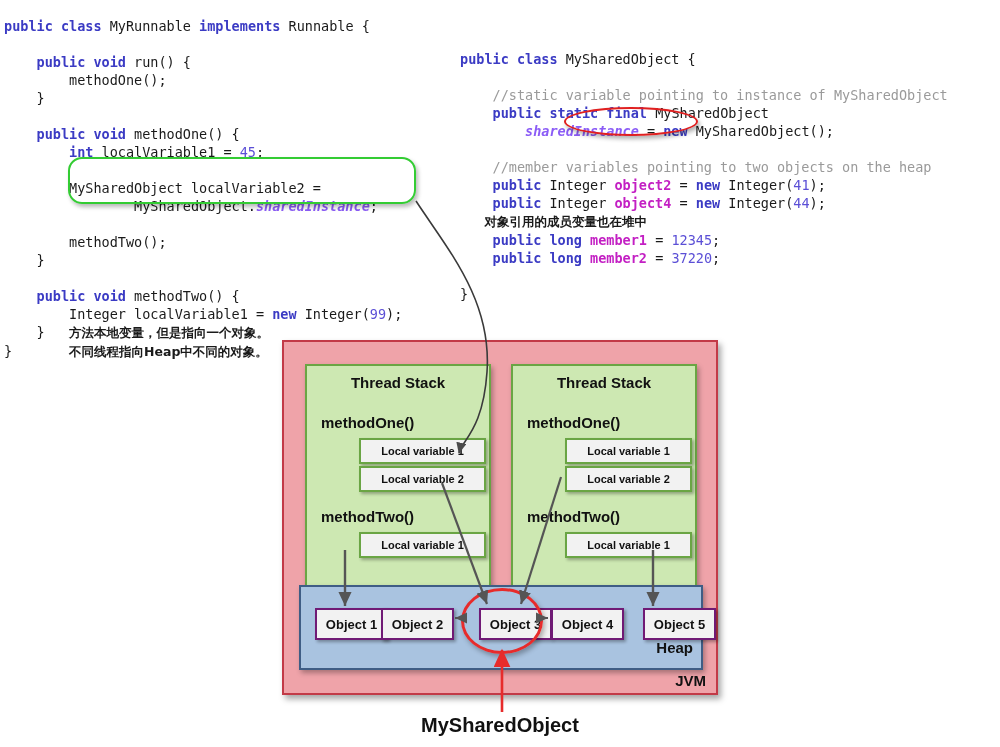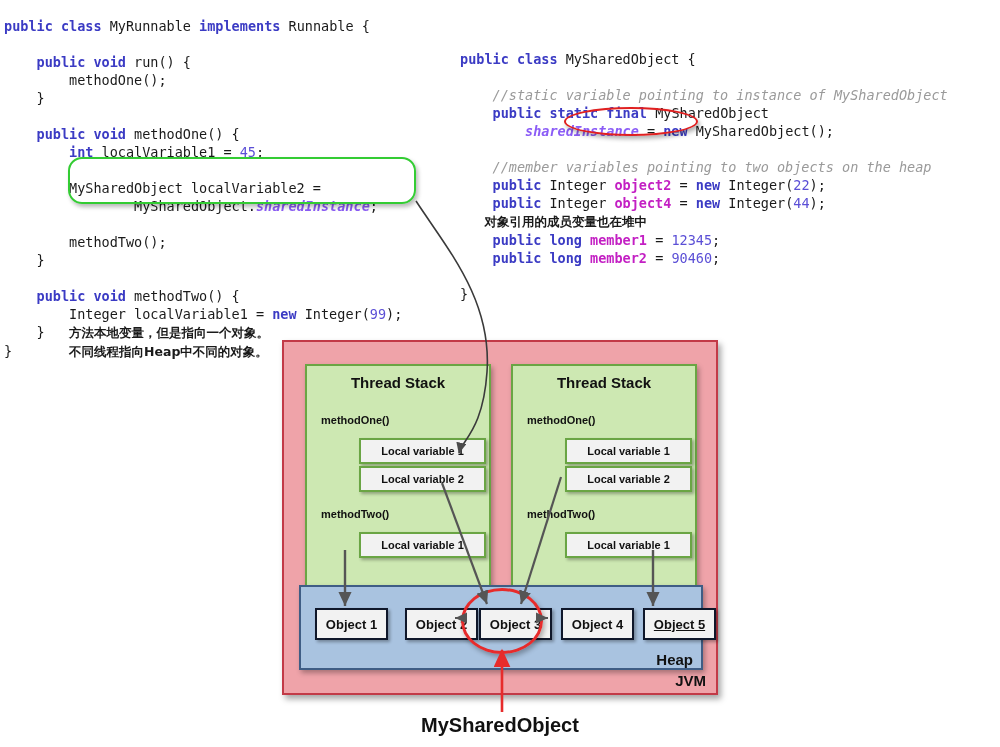--- a/index.html
+++ b/index.html
@@ -18,21 +18,21 @@
     white-space:pre;
     color:#1a1a1a;
     letter-spacing:0px;
   }
   #left-code{left:4px;top:3px;}
   #right-code{left:460px;top:36px;}
   .kw{color:#3b3bc4;font-weight:bold;}
   .num{color:#5b4fd6;}
   .mem{color:#c31fc3;font-weight:bold;margin-top:24px;}
   .ital{color:#8b5cf6;font-weight:bold;font-style:italic;}
-  .cmt{color:#9a9a9a;font-style:italic;}
+  .cmt{color:#9a9a9a;}
   .cjk{font-family:"DejaVu Sans","Liberation Sans",sans-serif;font-size:12.5px;color:#1a1a1a;font-weight:bold;}
   .plain{color:#1a1a1a;}
 
   
   #green-highlight{
     position:absolute;left:68px;top:157px;width:348px;height:47px;
     border:2.5px solid #33cc33;border-radius:14px;
     box-sizing:border-box;
     box-shadow:2px 3px 4px rgba(0,0,0,0.28);
     pointer-events:none;
@@ -60,41 +60,41 @@
     background:#cde8b2;border:2px solid #6aa544;box-sizing:border-box;
     box-shadow:2px 3px 5px rgba(0,0,0,0.3);
   }
   #ts-left{left:21px;}
   #ts-right{left:227px;}
   .ts-title{
     text-align:center;margin-top:8px;
     font-size:15px;font-weight:bold;color:#111;
   }
   .method-label{
-    position:absolute;font-size:11px;font-weight:bold;color:#111;
+    position:absolute;font-size:15px;font-weight:bold;color:#111;
   }
   .lv-box{
     position:absolute;width:127px;height:26px;
     background:#f2f2f2;border:2px solid #6aa544;box-sizing:border-box;
     display:flex;align-items:center;justify-content:center;
     font-size:11px;font-weight:bold;color:#111;
     box-shadow:2px 2px 3px rgba(0,0,0,0.3);
   }
   #heap-box{
     position:absolute;left:15px;top:243px;width:404px;height:85px;
     background:#a9c3e0;border:2px solid #3f5d85;box-sizing:border-box;
     box-shadow:2px 3px 5px rgba(0,0,0,0.3);
   }
   .heap-label{
-    position:absolute;right:8px;bottom:0;
+    position:absolute;right:8px;bottom:12px;
     font-size:15px;font-weight:bold;color:#111;
   }
   .obj-box{
     position:absolute;top:21px;width:73px;height:32px;
-    background:#f2f2f2;border:2px solid #0f172a;box-sizing:border-box;
+    background:#f2f2f2;border:2px solid #701a75;box-sizing:border-box;
     display:flex;align-items:center;justify-content:center;
     font-size:13px;font-weight:bold;color:#111;
     box-shadow:2px 2px 3px rgba(0,0,0,0.32);
   }
   #red-ellipse-obj3{
     position:absolute;left:461px;top:588px;width:82px;height:66px;
     border:3px solid #e72b2b;border-radius:50%;
     box-sizing:border-box;
     box-shadow:2px 3px 5px rgba(0,0,0,0.3);
     pointer-events:none;
@@ -128,25 +128,25 @@
 <span class="plain">    }   </span><span class="cjk">方法本地变量，但是指向一个对象。</span>
 <span class="plain">}       </span><span class="cjk">不同线程指向Heap中不同的对象。</span></pre>
 
 <pre class="code" id="right-code"><span class="kw">public</span><span class="plain"> </span><span class="kw">class</span><span class="plain"> MySharedObject {</span>
 <span class="plain"></span>
 <span class="plain">    </span><span class="cmt">//static variable pointing to instance of MySharedObject</span>
 <span class="plain">    </span><span class="kw">public</span><span class="plain"> </span><span class="kw">static</span><span class="plain"> </span><span class="kw">final</span><span class="plain"> MySharedObject</span>
 <span class="plain">        </span><span class="ital">sharedInstance</span><span class="plain"> = </span><span class="kw">new</span><span class="plain"> MySharedObject();</span>
 <span class="plain"></span>
 <span class="plain">    </span><span class="cmt">//member variables pointing to two objects on the heap</span>
-<span class="plain">    </span><span class="kw">public</span><span class="plain"> Integer </span><span class="mem">object2</span><span class="plain"> = </span><span class="kw">new</span><span class="plain"> Integer(</span><span class="num">22</span><span class="plain">);</span>
+<span class="plain">    </span><span class="kw">public</span><span class="plain"> Integer </span><span class="mem">object2</span><span class="plain"> = </span><span class="kw">new</span><span class="plain"> Integer(</span><span class="num">41</span><span class="plain">);</span>
 <span class="plain">    </span><span class="kw">public</span><span class="plain"> Integer </span><span class="mem">object4</span><span class="plain"> = </span><span class="kw">new</span><span class="plain"> Integer(</span><span class="num">44</span><span class="plain">);</span>
 <span class="plain">   </span><span class="cjk">对象引用的成员变量也在堆中</span>
 <span class="plain">    </span><span class="kw">public</span><span class="plain"> </span><span class="kw">long</span><span class="plain"> </span><span class="mem">member1</span><span class="plain"> = </span><span class="num">12345</span><span class="plain">;</span>
-<span class="plain">    </span><span class="kw">public</span><span class="plain"> </span><span class="kw">long</span><span class="plain"> </span><span class="mem">member2</span><span class="plain"> = </span><span class="num">90460</span><span class="plain">;</span>
+<span class="plain">    </span><span class="kw">public</span><span class="plain"> </span><span class="kw">long</span><span class="plain"> </span><span class="mem">member2</span><span class="plain"> = </span><span class="num">37220</span><span class="plain">;</span>
 <span class="plain"></span>
 <span class="plain">}</span></pre>
 
 <div id="green-highlight"></div>
 
 <div id="red-ellipse-shared"></div>
 
 <div id="jvm-box">
 
   <div class="thread-stack" id="ts-left">
@@ -162,24 +162,24 @@
     <div class="ts-title">Thread Stack</div>
     <div class="method-label" style="left:14px;top:48px;">methodOne()</div>
     <div class="lv-box" style="left:52px;top:72px;">Local variable 1</div>
     <div class="lv-box" style="left:52px;top:100px;">Local variable 2</div>
     <div class="method-label" style="left:14px;top:142px;">methodTwo()</div>
     <div class="lv-box" style="left:52px;top:166px;">Local variable 1</div>
   </div>
 
   <div id="heap-box">
     <div class="obj-box" style="left:14px;">Object 1</div>
-    <div class="obj-box" style="left:80px;margin-left:24px;">Object 2</div>
+    <div class="obj-box" style="left:80px;">Object 2</div>
     <div class="obj-box" style="left:178px;">Object 3</div>
-    <div class="obj-box" style="left:260px;">Object 4</div>
-    <div class="obj-box" style="left:342px;text-decoration:underline;">Object 5</div>
+    <div class="obj-box" style="left:250px;">Object 4</div>
+    <div class="obj-box" style="left:342px;">Object 5</div>
     <div class="heap-label">Heap</div>
   </div>
 
   <div class="jvm-label">JVM</div>
 </div>
 
 <div id="red-ellipse-obj3"></div>
 
 <svg class="overlay" viewBox="0 0 1000 747">
   <defs>

